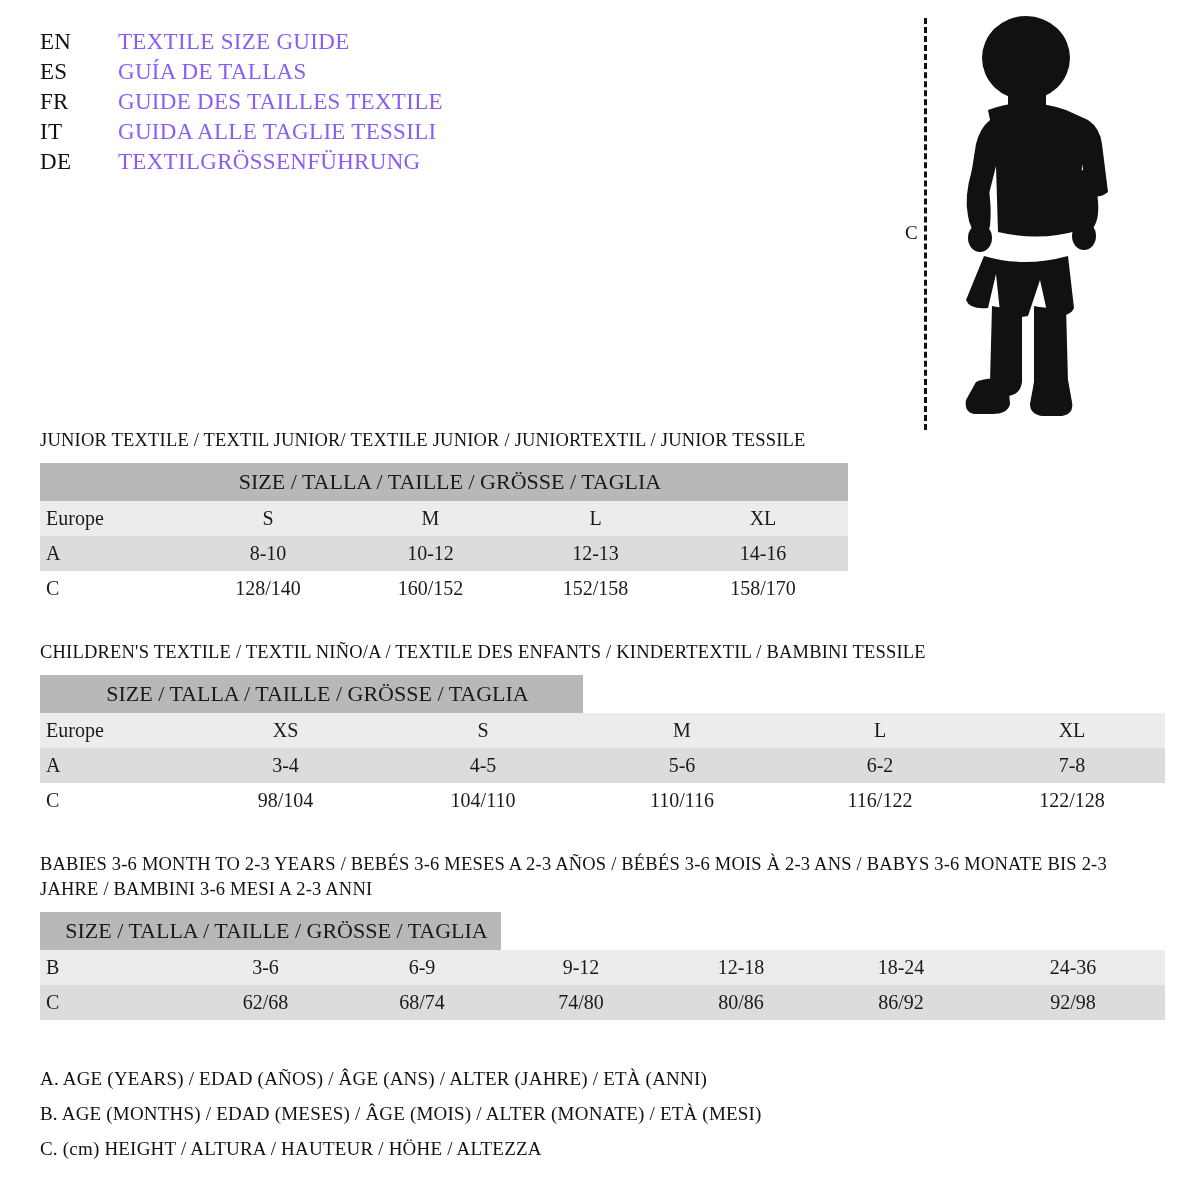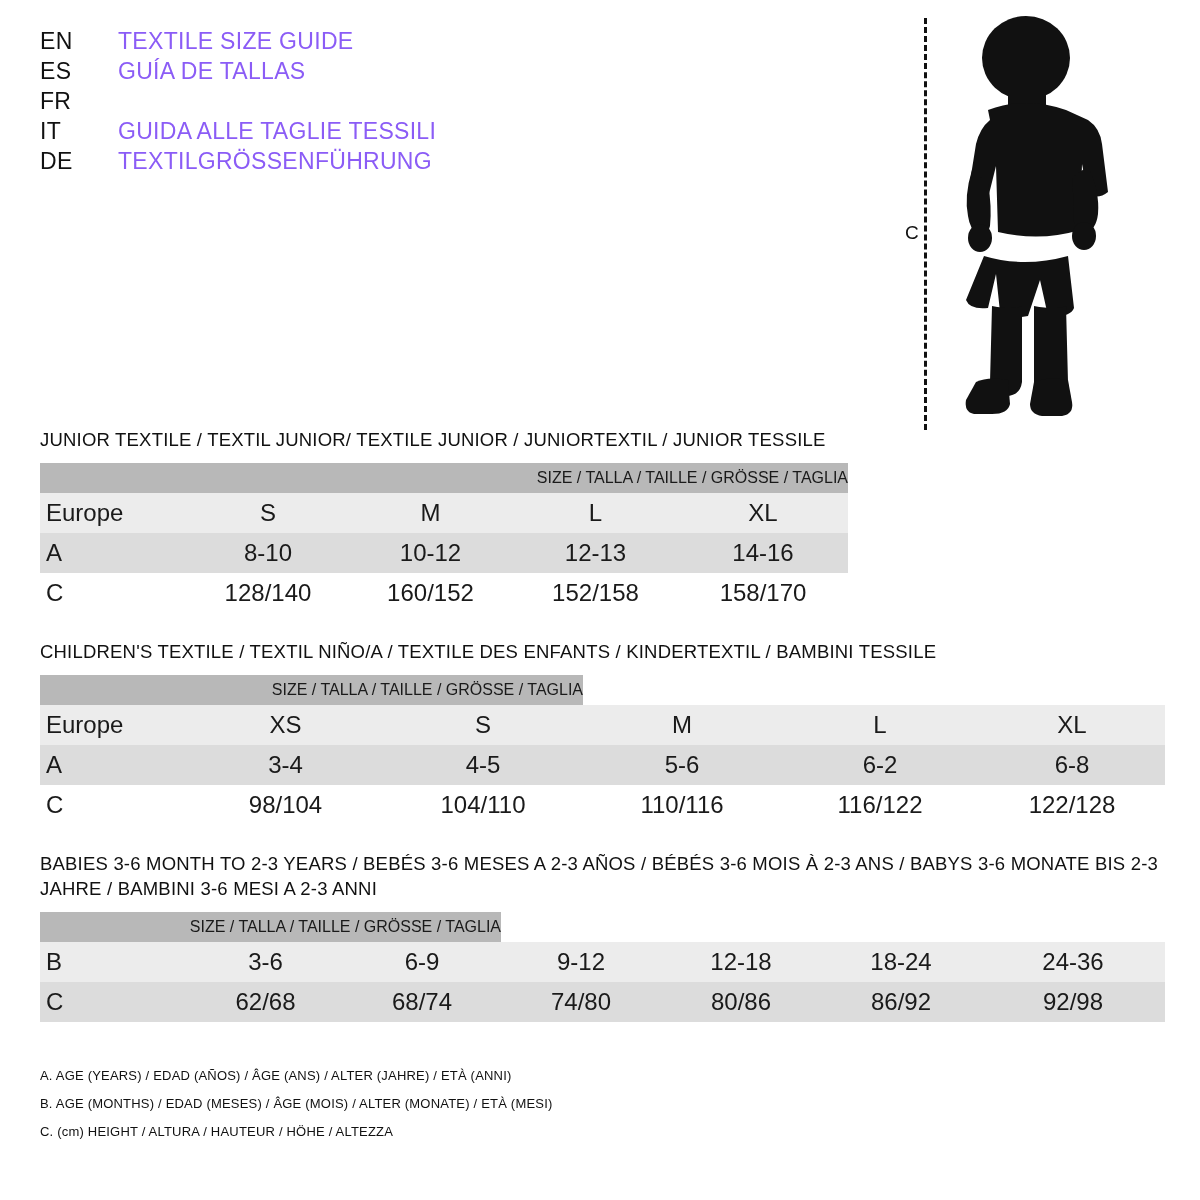--- a/index.html
+++ b/index.html
@@ -15,20 +15,21 @@
     position: relative;
     overflow: hidden;
   }
 
   .page {
     position: relative;
     width: 1200px;
     height: 1200px;
     box-sizing: border-box;
     padding: 0;
+    font-family: Liberation Serif, serif;
   }
 
   
   .header {
     position: absolute;
     left: 40px;
     top: 30px;
     width: 600px;
   }
   .header-row {
@@ -93,55 +94,55 @@
     color: #111;
     margin-bottom: 10px;
     line-height: 1.35;
   }
   table.size-table {
     border-collapse: collapse;
     width: 100%;
     table-layout: fixed;
   }
   table.size-table td, table.size-table th {
-    font-size: 24px;
+    font-size: 20px;
     color: #1a1a1a;
     padding: 6px 0 6px 0;
     text-align: center;
     font-weight: normal;
   }
   table.size-table td.rowlabel, table.size-table th.rowlabel {
     text-align: left;
     padding-left: 6px;
   }
   tr.band-head td {
     background: #b8b8b8;
-    text-align: right;
+    text-align: center;
     padding-left: 12px;
-    font-size: 16px;
+    font-size: 22px;
   }
   tr.band-light td {
     background: #ececec;
   }
   tr.band-mid td {
     background: #dcdcdc;
   }
   tr.band-white td {
     background: #ffffff;
   }
 
   
   .footnotes {
     position: absolute;
     left: 40px;
     top: 1068px;
     width: 1100px;
   }
   .footnote {
-    font-size: 13px;
+    font-size: 19px;
     color: #111;
     margin-bottom: 13px;
     letter-spacing: 0.2px;
   }
 </style>
 </head>
 <body>
 
 <div class="page">
 
@@ -149,20 +150,21 @@
     <div class="header-row">
       <div class="lang-code">EN</div>
       <div class="lang-title">TEXTILE SIZE GUIDE</div>
     </div>
     <div class="header-row">
       <div class="lang-code">ES</div>
       <div class="lang-title">GUÍA DE TALLAS</div>
     </div>
     <div class="header-row">
       <div class="lang-code">FR</div>
+      <div class="lang-title">GUIDE DES TAILLES TEXTILE</div>
     </div>
     <div class="header-row">
       <div class="lang-code">IT</div>
       <div class="lang-title">GUIDA ALLE TAGLIE TESSILI</div>
     </div>
     <div class="header-row">
       <div class="lang-code">DE</div>
       <div class="lang-title">TEXTILGRÖSSENFÜHRUNG</div>
     </div>
   </div>
@@ -267,21 +269,21 @@
           <td>M</td>
           <td>L</td>
           <td>XL</td>
         </tr>
         <tr class="band-mid">
           <td class="rowlabel">A</td>
           <td>3-4</td>
           <td>4-5</td>
           <td>5-6</td>
           <td>6-2</td>
-          <td>6-8</td>
+          <td>7-8</td>
         </tr>
         <tr class="band-white">
           <td class="rowlabel">C</td>
           <td>98/104</td>
           <td>104/110</td>
           <td>110/116</td>
           <td>116/122</td>
           <td>122/128</td>
         </tr>
       </tbody>

